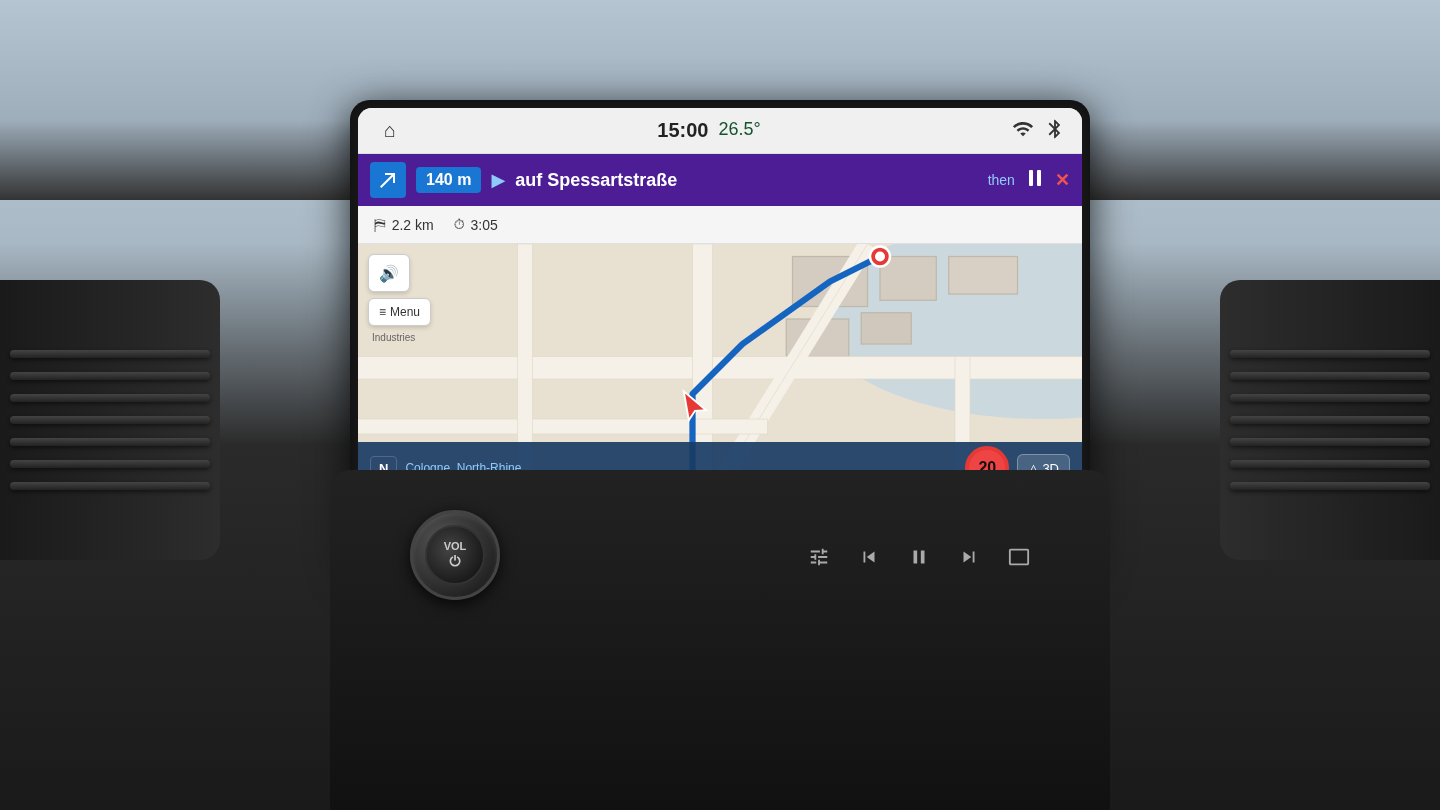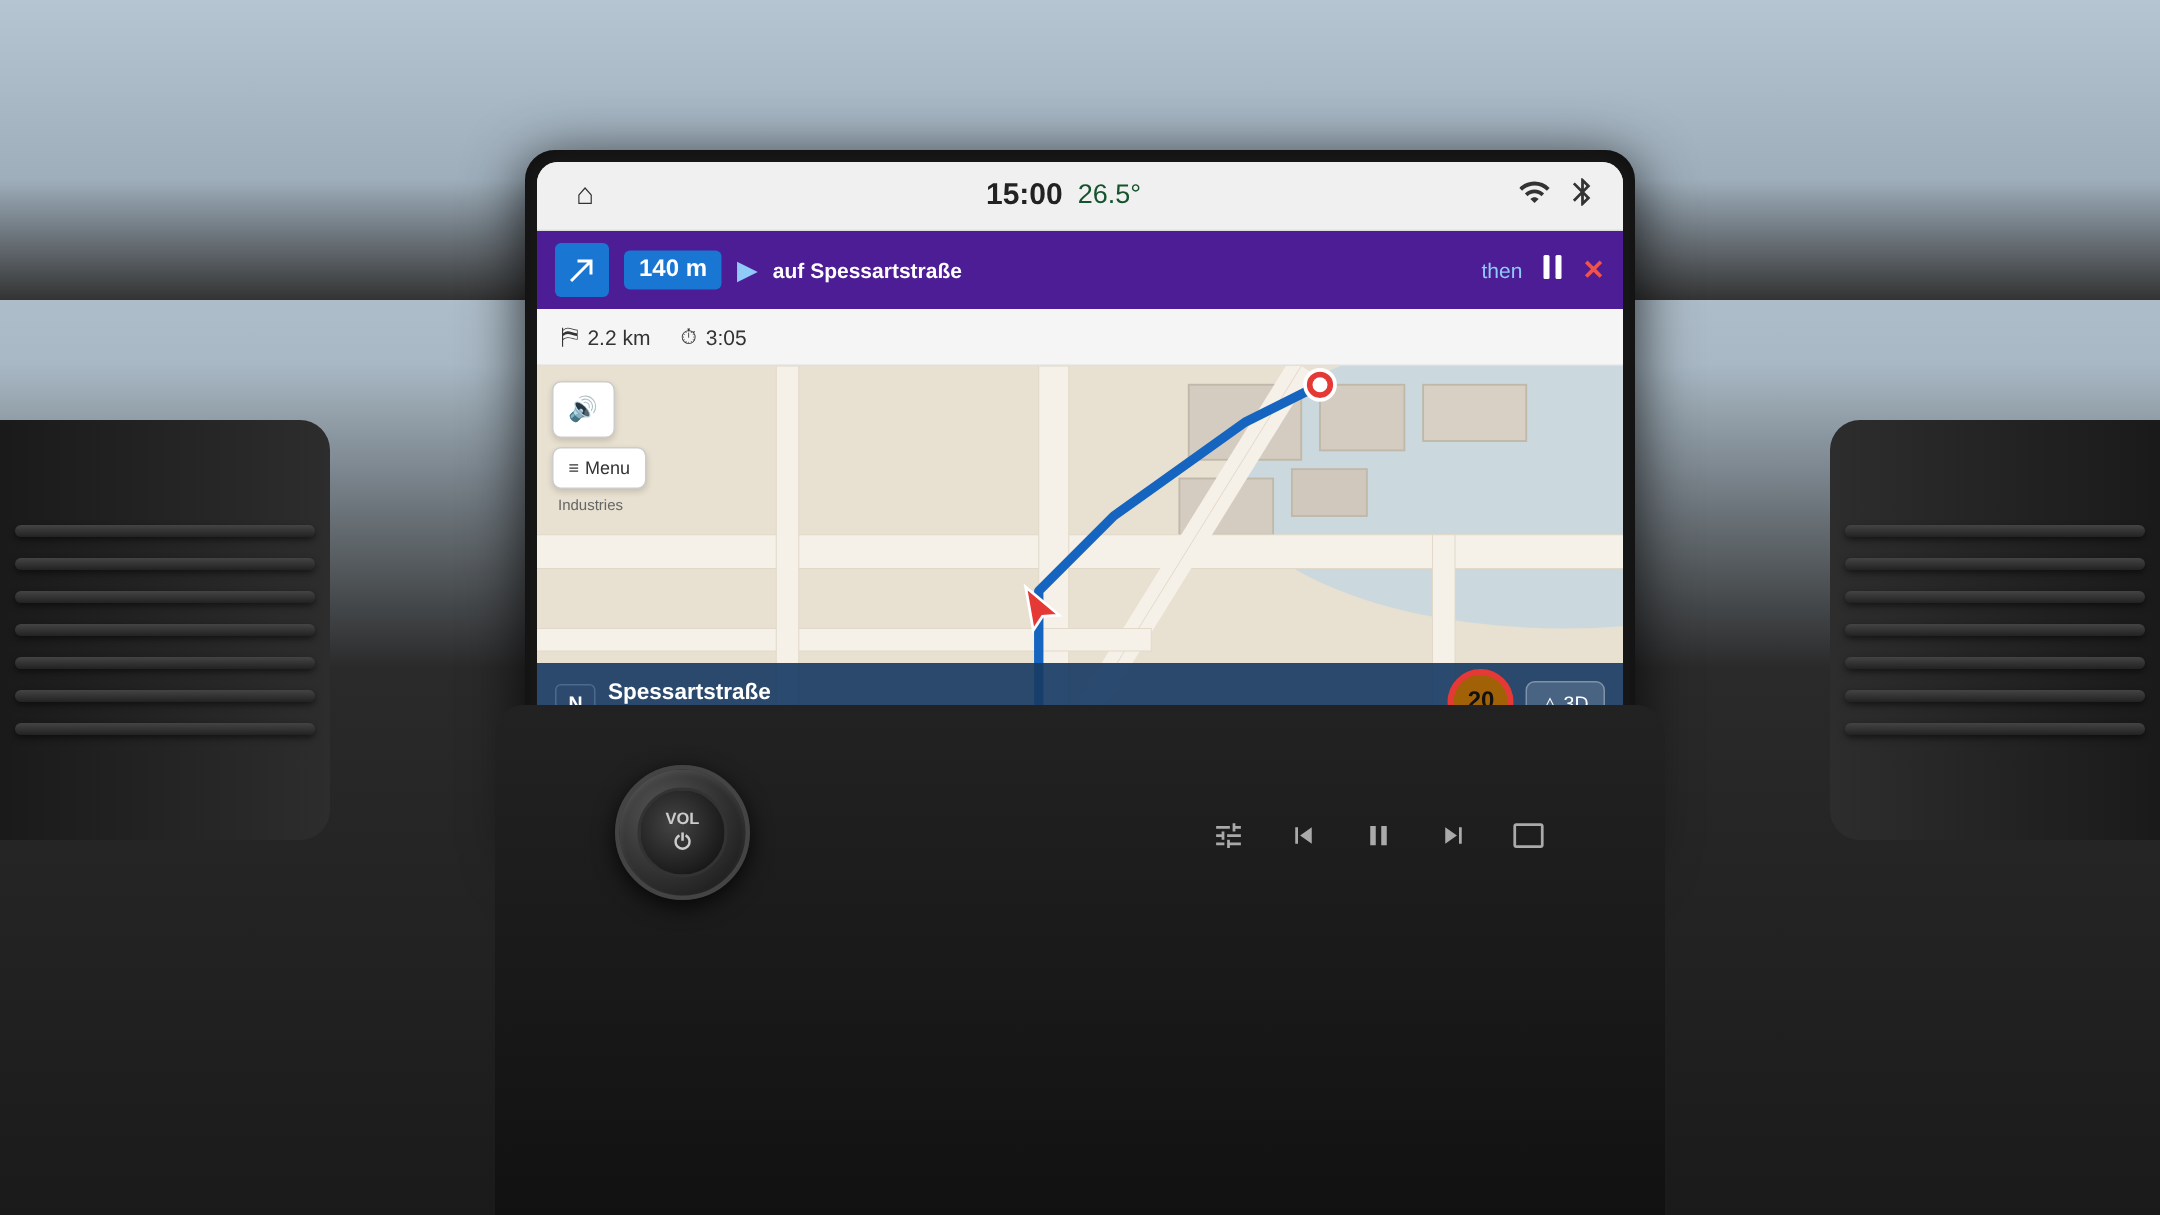--- a/index.html
+++ b/index.html
@@ -233,21 +233,21 @@
       border-radius: 4px;
       flex-shrink: 0;
     }
     .nav-arrow-right {
       color: #90caf9;
       font-size: 18px;
       flex-shrink: 0;
     }
     .nav-street {
       color: white;
-      font-size: 14px;
+      font-size: 18px;
       font-weight: bold;
       flex: 1;
     }
     .nav-then {
       color: #90caf9;
       font-size: 14px;
       flex-shrink: 0;
     }
     .nav-then-icon {
       color: white;
@@ -352,21 +352,21 @@
       font-weight: bold;
     }
     .street-city {
       color: #90caf9;
       font-size: 12px;
     }
     .speed-limit {
       width: 44px;
       height: 44px;
       border-radius: 50%;
-      background: #a16207;
+      background: #ef4444;
       border: 4px solid #e53935;
       display: flex;
       align-items: center;
       justify-content: center;
       font-size: 16px;
       font-weight: bold;
       color: #111;
     }
     .map-3d-btn {
       background: rgba(255,255,255,0.15);
@@ -562,21 +562,20 @@
           <div class="map-btn">
             <span>≡</span>
             <span>Menu</span>
           </div>
           <div style="font-size:10px;color:#666;padding:0 4px;">Industries</div>
         </div>
 
         <div class="map-bottom-bar">
           <div class="compass-n">N</div>
           <div class="street-info">
-            <div class="street-name">Spessartstraße</div>
             <div class="street-city">Cologne, North-Rhine...</div>
           </div>
           <div class="speed-limit">20</div>
           <div class="map-3d-btn">
             <span>△</span>
             <span>3D</span>
           </div>
         </div>
       </div>
 

